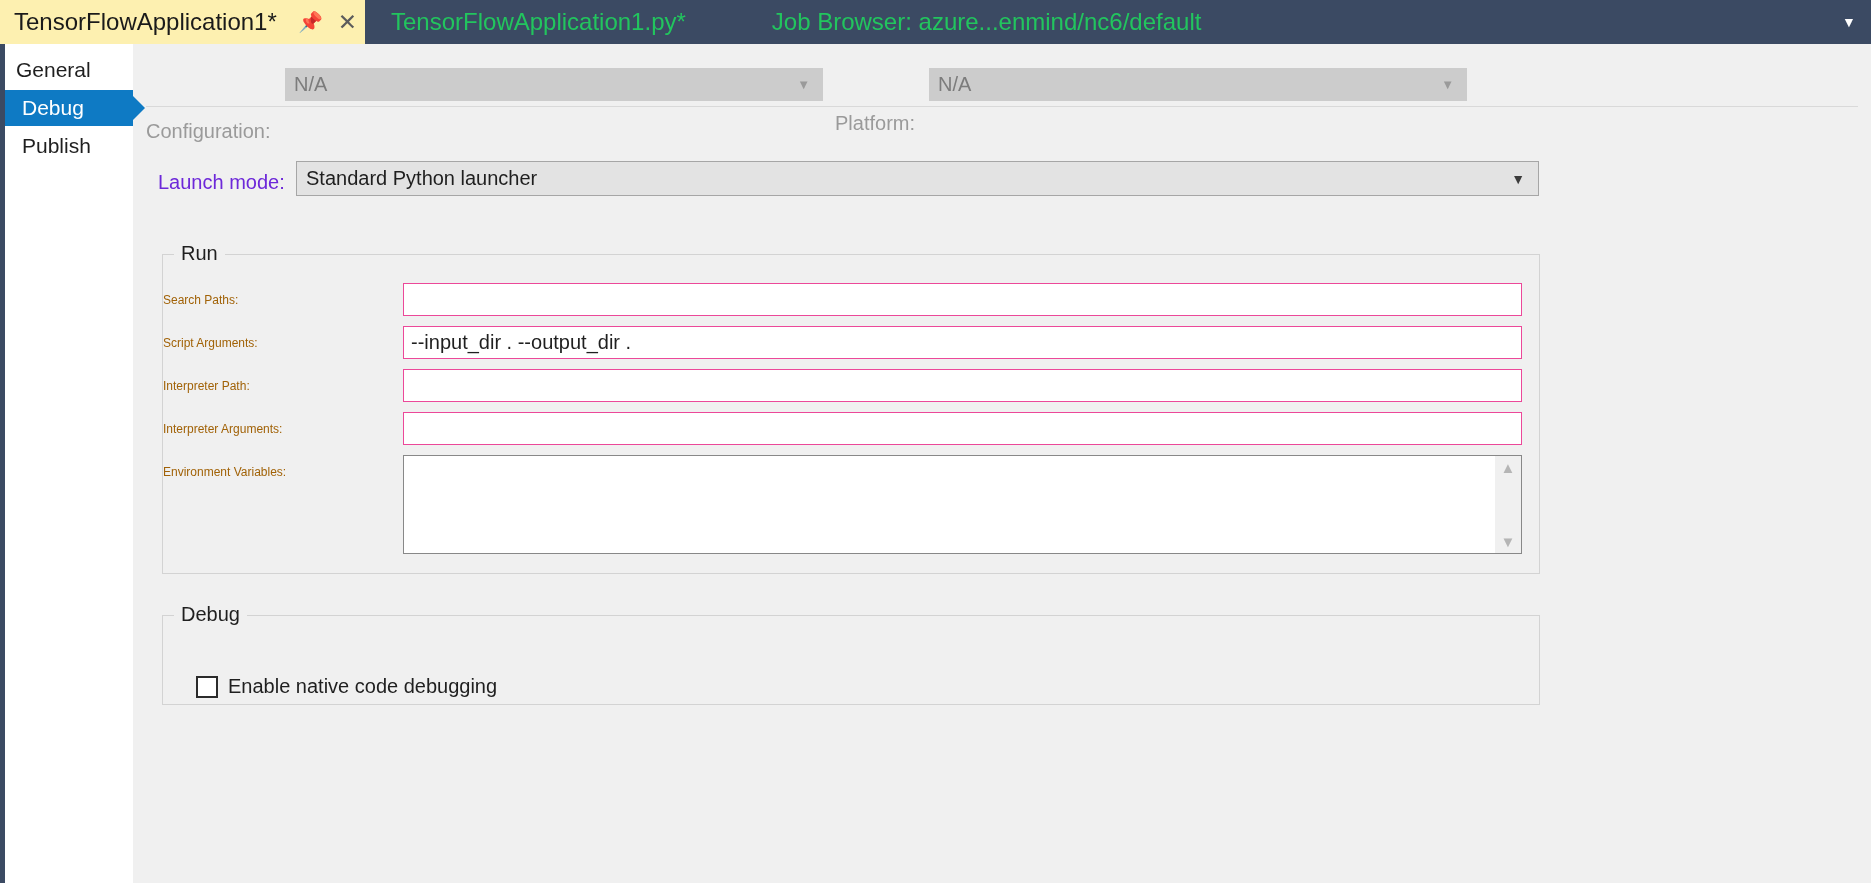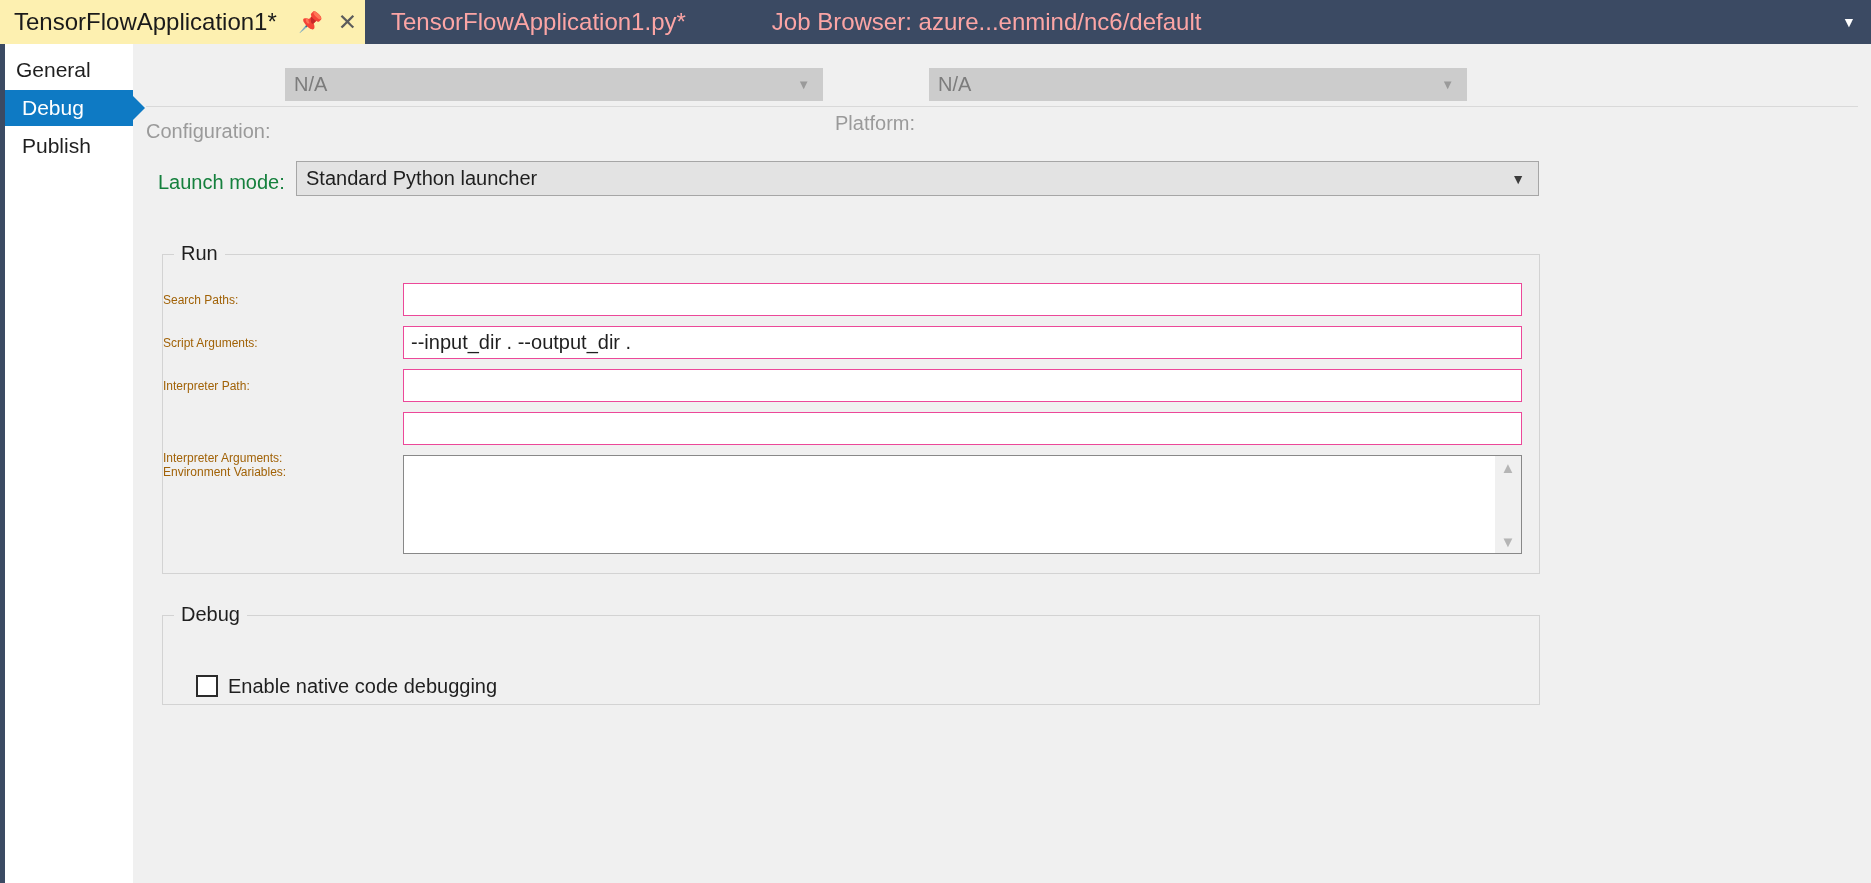--- a/index.html
+++ b/index.html
@@ -22,21 +22,21 @@
     width: 1871px;
     height: 44px;
     background: #3b4a63;
     display: flex;
     align-items: stretch;
   }
   .tab {
     display: flex;
     align-items: center;
     height: 44px;
-    color: #fca5a5;
+    color: #22c55e;
     font-size: 24px;
     padding: 0 26px;
     white-space: nowrap;
     box-sizing: border-box;
   }
   .tab.active {
     background: #fdf0b0;
     color: #1a1a1a;
     padding-right: 8px;
     padding-left: 14px;
@@ -183,21 +183,21 @@
     width: 1712px;
     height: 1px;
     background: #d9d9d9;
   }
 
   
   .launch-label {
     position: absolute;
     left: 25px; top: 127px;
     font-size: 20px;
-    color: #15803d;
+    color: #6d28d9;
   }
   .launch-combo {
     position: absolute;
     left: 163px; top: 117px;
     width: 1243px; height: 35px;
     background: #e3e3e3;
     border: 1px solid #a6a6a6;
     box-sizing: border-box;
     display: flex;
     align-items: center;
@@ -285,21 +285,21 @@
   .vscroll .arrow {
     color: #b5b5b5;
     font-size: 15px;
     line-height: 1;
   }
 
   .chk-row {
     position: absolute;
     left: 63px; top: 631px;
     display: flex;
-    align-items: flex-start;
+    align-items: center;
   }
   .chk-box {
     width: 22px; height: 22px;
     border: 2px solid #2b2b2b;
     background: #ffffff;
     box-sizing: border-box;
   }
   .chk-label {
     margin-left: 10px;
     font-size: 20px;
@@ -380,21 +380,21 @@
     <span class="field-label" style="left:0px; top:81px; width:215px;">Script Arguments:</span>
     <div class="tbox" style="left:240px; top:71px; width:1119px; height:33px;">
       <span class="tval">--input_dir . --output_dir .</span>
     </div>
 
     <span class="field-label" style="left:0px; top:124px; width:215px;">Interpreter Path:</span>
     <div class="tbox" style="left:240px; top:114px; width:1119px; height:33px;">
       <span class="tval"></span>
     </div>
 
-    <span class="field-label" style="left:0px; top:167px; width:215px;margin-top:29px;">Interpreter Arguments:</span>
+    <span class="field-label" style="left:0px; top:167px; width:215px;">Interpreter Arguments:</span>
     <div class="tbox" style="left:240px; top:157px; width:1119px; height:33px;">
       <span class="tval"></span>
     </div>
 
     <span class="field-label" style="left:0px; top:210px; width:215px;">Environment Variables:</span>
     <div class="tarea" style="left:240px; top:200px; width:1119px; height:99px;">
       <div class="tacontent"></div>
       <div class="vscroll">
         <span class="arrow">▲</span>
         <span class="arrow">▼</span>

